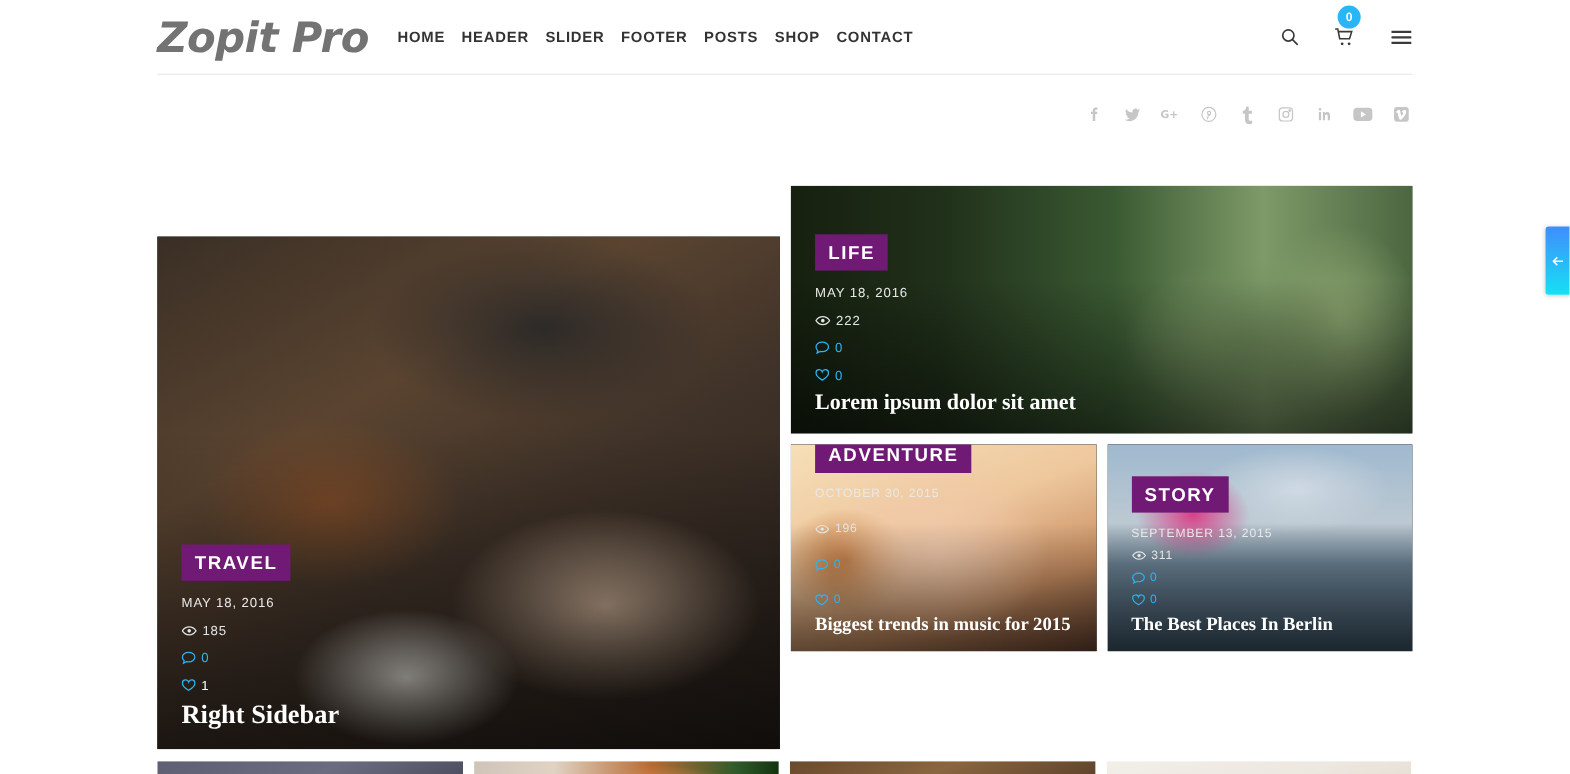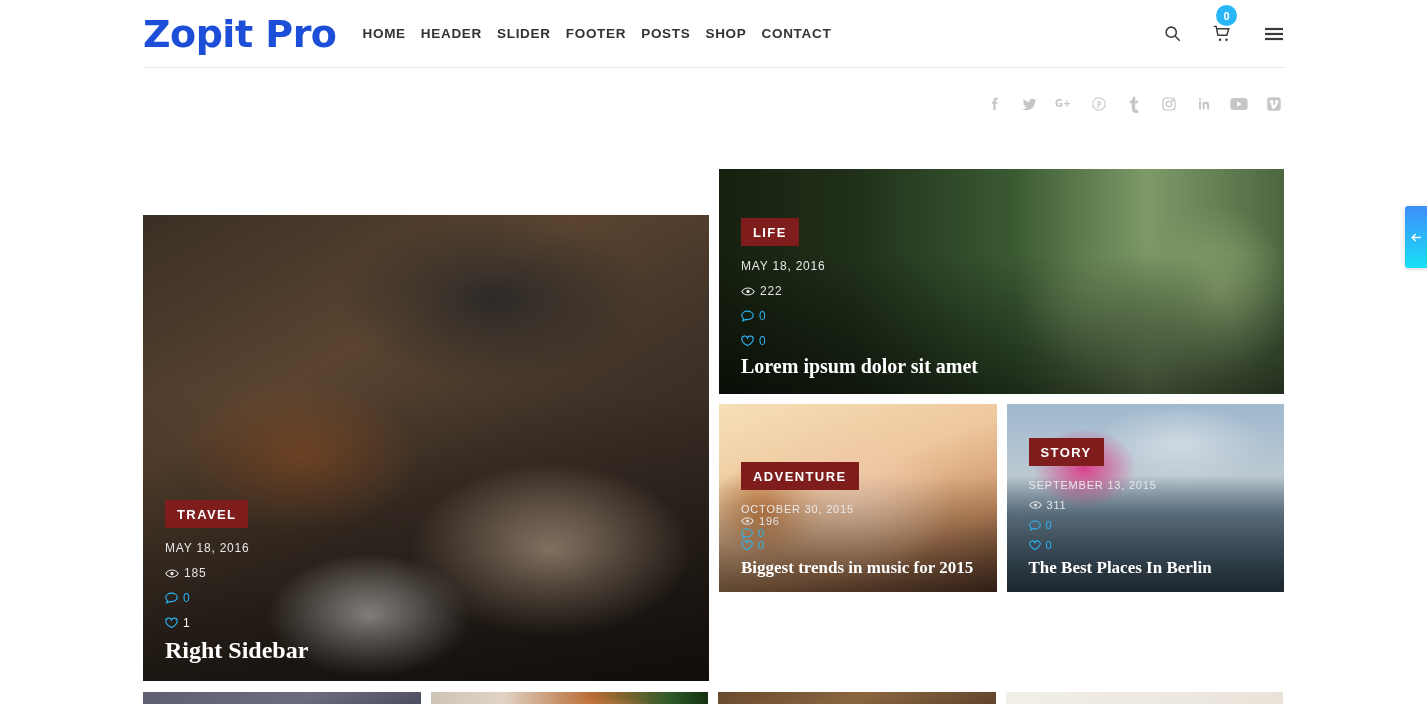--- a/index.html
+++ b/index.html
@@ -13,22 +13,23 @@
 
   
   .header {
     position: absolute; left: 143px; top: 0; width: 1141px; height: 68px;
     border-bottom: 1px solid #e8e8e8;
     display: flex; align-items: center;
   }
   .logo {
     font-family: "DejaVu Sans", sans-serif;
     font-size: 38px; font-weight: 700; letter-spacing: -0.5px;
-    color: #1d4ed8; line-height: 1; white-space: nowrap;
+    color: #737373; line-height: 1; white-space: nowrap;
     margin-right: 26px;
+    font-style: italic;
   }
   .nav { display: flex; align-items: center; gap: 15px; }
   .nav a {
     font-size: 13.5px; font-weight: 700; letter-spacing: 0.7px;
     color: #333333; text-decoration: none; white-space: nowrap;
   }
   .header-right {
     margin-left: auto; display: flex; align-items: center; gap: 32px;
     padding-right: 0px;
   }
@@ -72,22 +73,22 @@
   .card-img { position: absolute; inset: 0; }
   .card-shade {
     position: absolute; inset: 0;
     background: linear-gradient(to bottom, rgba(0,0,0,0) 38%, rgba(0,0,0,0.55) 100%);
   }
   .card-body {
     position: absolute; left: 0; bottom: 0; right: 0;
     padding: 0 22px 16px 22px; color: #fff;
   }
   .cat {
-    display: inline-block; background: #7f1d1d; color: #fff;
-    font-size: 13px; font-weight: 700; letter-spacing: 1.4px;
+    display: inline-block; background: #701a75; color: #fff;
+    font-size: 17px; font-weight: 700; letter-spacing: 1.4px;
     padding: 7px 12px 6px 12px; margin-bottom: 13px;
   }
   .meta {
     display: flex; align-items: flex-start; gap: 11px;
     font-size: 12px; letter-spacing: 0.8px; color: #e4e4e4;
     margin-bottom: 7px;
     flex-direction: column;
   }
   .meta .date { color: #e9e9e9; }
   .meta .mi { display: flex; align-items: center; gap: 5px; }
@@ -324,21 +325,21 @@
           </div>
         </a>
 
         <div class="row-small">
 
           <a class="card card-half">
             <div class="card-img ph-face"></div>
             <div class="card-shade"></div>
             <div class="card-body" style="padding:0 22px 14px 22px">
               <span class="cat">ADVENTURE</span>
-              <div class="meta" style="gap:0;font-size:11px">
+              <div class="meta" style="gap:20px;font-size:11px">
                 <span class="date">OCTOBER 30, 2015</span>
                 <span class="mi">
                   <svg width="13" height="10" viewBox="0 0 18 12" fill="none" stroke="currentColor" stroke-width="1.4">
                       <path d="M1 6s3-4.6 8-4.6S17 6 17 6s-3 4.6-8 4.6S1 6 1 6z"></path>
                       <circle cx="9" cy="6" r="2.1" fill="currentColor" stroke="none"></circle>
                     </svg>
                   <span>196</span>
                 </span>
                 <span class="mi blue">
                   <svg width="12" height="11" viewBox="0 0 16 14" fill="none" stroke="currentColor" stroke-width="1.4">

